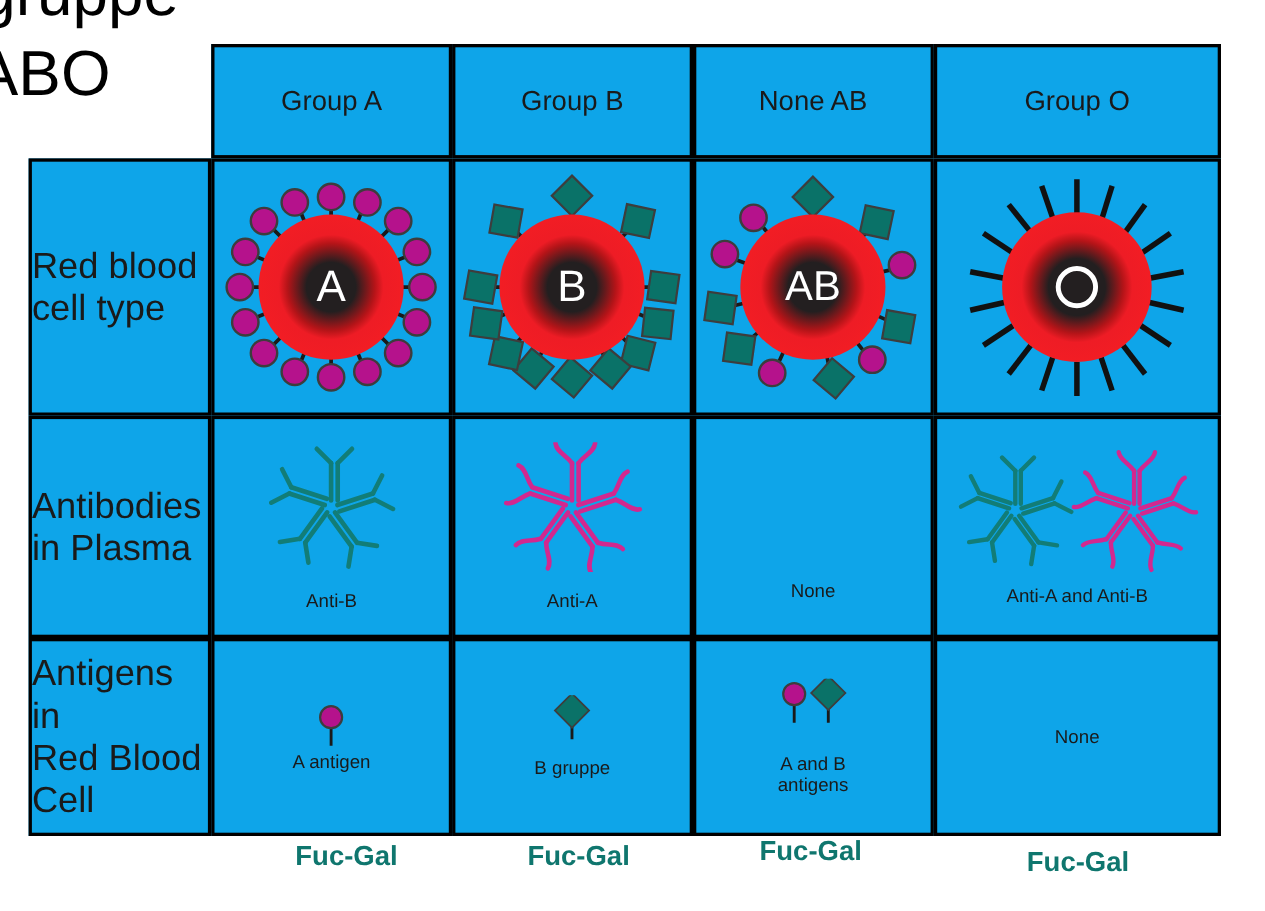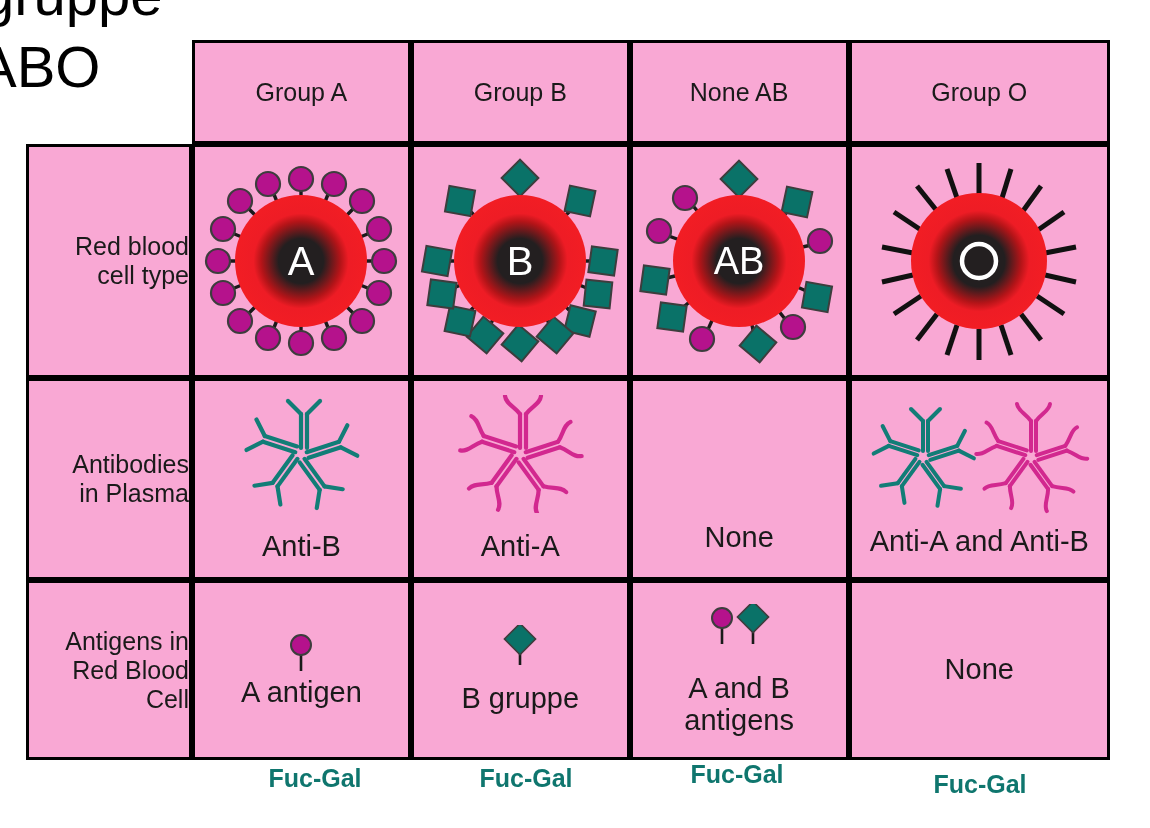--- a/index.html
+++ b/index.html
@@ -33,50 +33,50 @@
     width:1084px;height:698px;
   }
   .tbl table{
     border-collapse:separate;
     border-spacing:0;
     width:1084px;height:698px;
     table-layout:fixed;
   }
   .tbl td{
     border:3px solid #000;
-    background:#f9a8d4;
+    background:#0ea5e9;
     vertical-align:middle;
     padding:0;
   }
   td.nb{border:none;background:transparent;}
 
   .rowlabel{
-    font-size:25px;
+    font-size:33px;
     line-height:1.16;
     color:#1a1a1a;
     padding-left:12px;
-    text-align:right;
+    text-align:left;
   }
 
   .colhead{
     font-size:25px;
     text-align:center;
     color:#1a1a1a;
   }
 
   .cellwrap{
     display:flex;
     flex-direction:column;
     align-items:center;
     justify-content:center;
     height:100%;
     width:100%;
   }
   .cap{
-    font-size:29px;
+    font-size:17px;
     text-align:center;
     color:#1a1a1a;
     line-height:1.1;
   }
 
   
   .fucgal{
     position:absolute;
     font-size:25px;
     font-weight:700;

